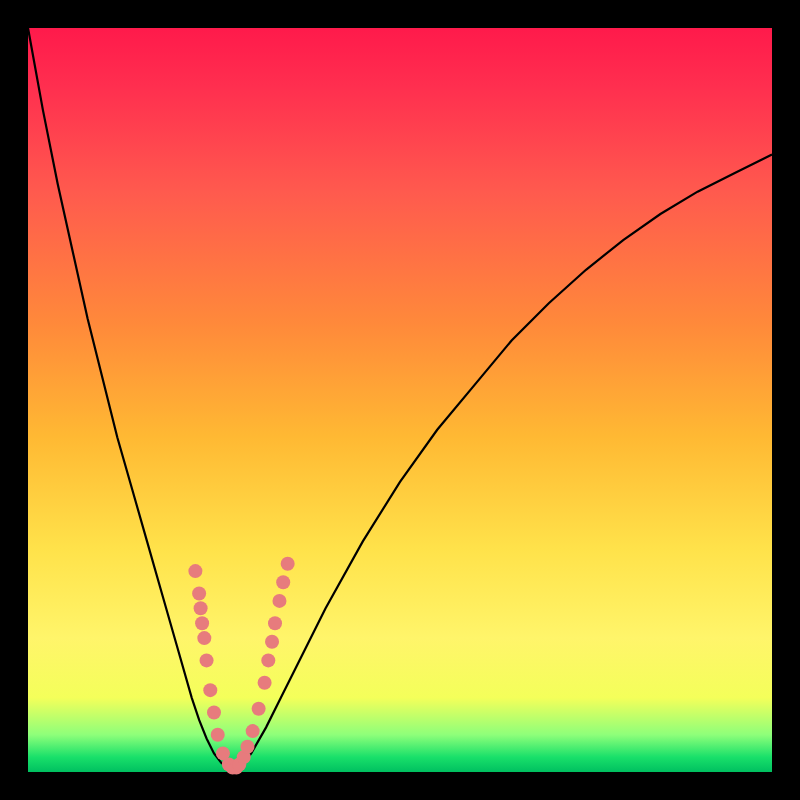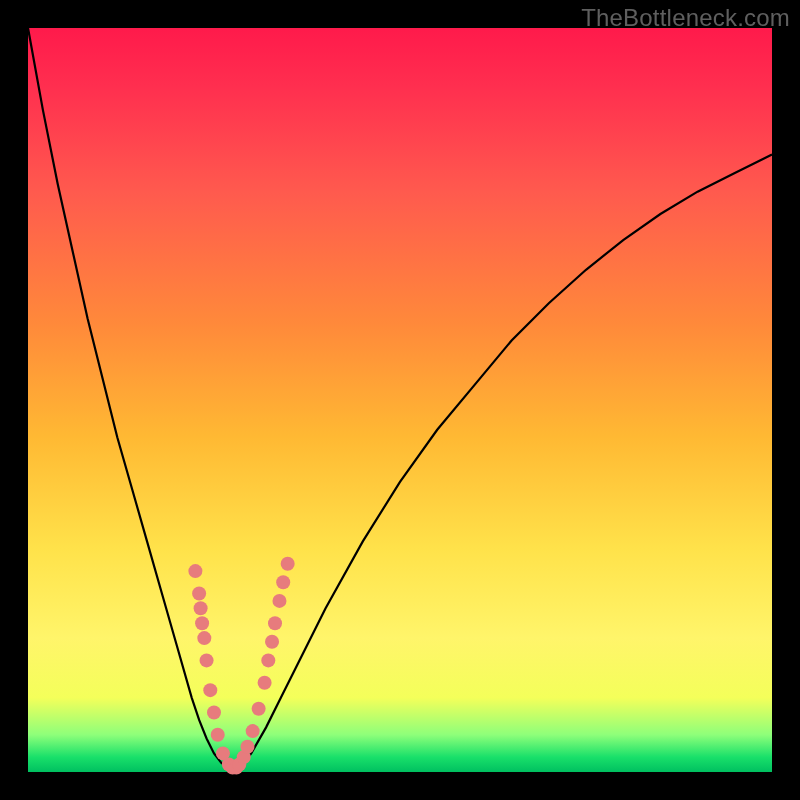--- a/index.html
+++ b/index.html
@@ -87,14 +87,13 @@
           <circle cx="236.59" cy="654.72" r="7" fill="#e77b7d"></circle>
           <circle cx="240.31" cy="632.40" r="7" fill="#e77b7d"></circle>
           <circle cx="244.03" cy="613.80" r="7" fill="#e77b7d"></circle>
           <circle cx="247.01" cy="595.20" r="7" fill="#e77b7d"></circle>
           <circle cx="251.47" cy="572.88" r="7" fill="#e77b7d"></circle>
           <circle cx="255.19" cy="554.28" r="7" fill="#e77b7d"></circle>
           <circle cx="259.66" cy="535.68" r="7" fill="#e77b7d"></circle>
         </g>
     </svg>
   </div>
-  <div class="watermark">TheBottleneck.com</div>
 </div>
 
 </body></html>

